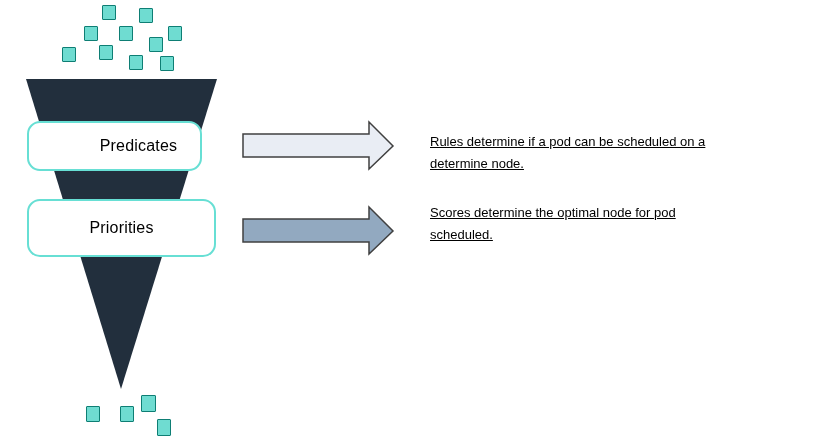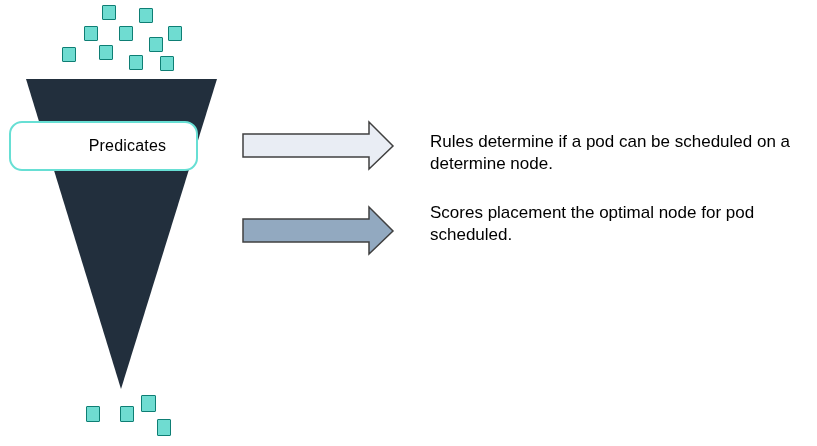--- a/index.html
+++ b/index.html
@@ -27,33 +27,34 @@
   .stage {
     position: absolute;
     box-sizing: border-box;
     background: var(--stage-fill, #ffffff);
     border: 2px solid var(--stage-border, #67DFD4);
     border-radius: 13px;
     display: flex;
     align-items: center;
     justify-content: center;
   }
-  .stage-predicates { left: 9px; top: 121px; width: 189px; height: 50px; padding-left: 48px; }
+  .stage-predicates { left: 27px; top: 121px; width: 175px; height: 50px; padding-left: 48px; }
   .stage-priorities { left: 27px; top: 199px; width: 189px; height: 58px; }
   .stage-label {
     font-size: 16px;
     color: var(--text, #000000);
     letter-spacing: 0.2px;
   }
   .description {
     position: absolute;
     left: 430px;
-    font-size: 17px;
+    font-size: 13px;
     line-height: 22px;
     color: var(--text, #000000);
+    text-decoration: underline;
   }
   .description-1 { top: 131px; }
   .description-2 { top: 202px; }
   .description .line { display: block; white-space: nowrap; }
 </style>
 </head>
 <body>
 
 <div class="canvas">
 
@@ -77,24 +78,27 @@
       <div class="pod" style="left: 86px; top: 406px; width: 14px; height: 16px;"></div>
       <div class="pod" style="left: 120px; top: 406px; width: 14px; height: 16px;"></div>
       <div class="pod" style="left: 141px; top: 395px; width: 15px; height: 17px;"></div>
       <div class="pod" style="left: 157px; top: 419px; width: 14px; height: 17px;"></div>
     </div>
 
   <div class="stage stage-predicates">
     <span class="stage-label">Predicates</span>
   </div>
 
+  <div class="stage stage-priorities">
+    <span class="stage-label">Priorities</span>
+  </div>
 
   <div class="description description-1">
     <span class="line">Rules determine if a pod can be scheduled on a</span>
     <span class="line">determine node.</span>
   </div>
 
   <div class="description description-2">
-    <span class="line">Scores placement the optimal node for pod</span>
+    <span class="line">Scores determine the optimal node for pod</span>
     <span class="line">scheduled.</span>
   </div>
 
 </div>
 
 </body></html>

